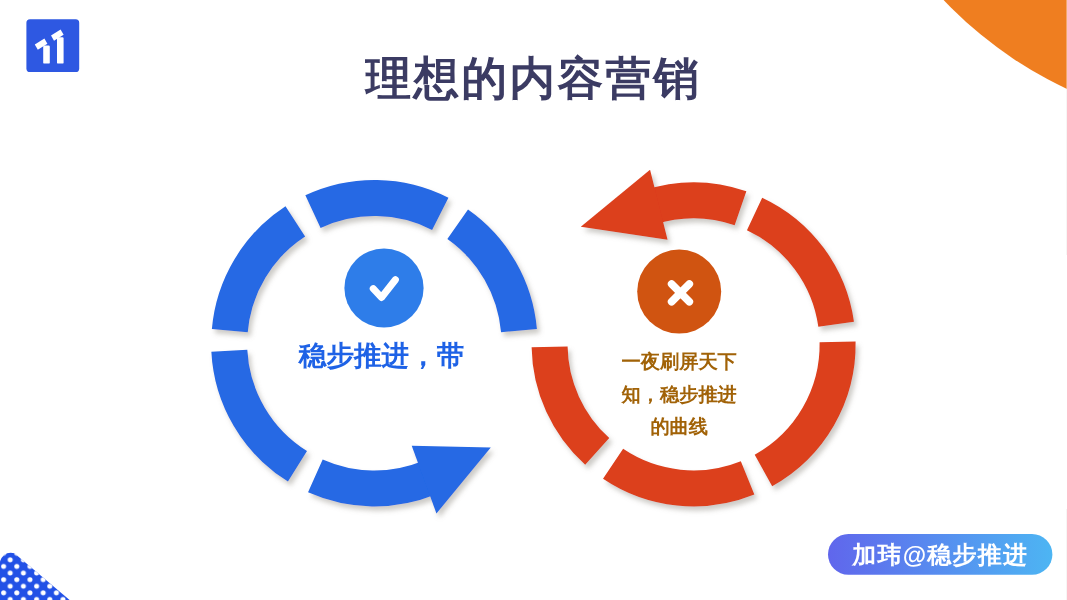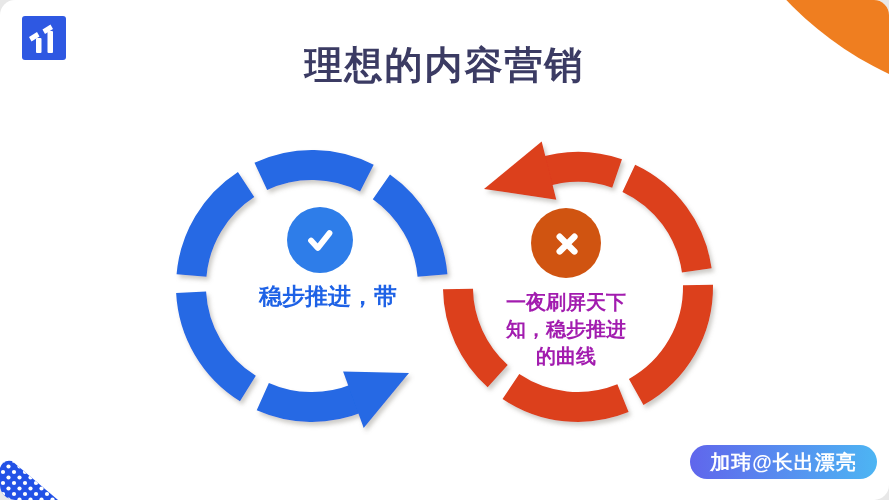--- a/index.html
+++ b/index.html
@@ -1,37 +1,36 @@
 <!DOCTYPE html>
 <html><head>
 <meta charset="utf-8">
 <style>
   html,body{margin:0;padding:0;background:#e8e8e8;}
   .slide{
     position:relative;width:889px;height:500px;overflow:hidden;background:#ffffff;
     font-family:"Liberation Sans","DejaVu Sans",sans-serif;
-    border-radius:15px;
   }
   
   .logo{position:absolute;left:22px;top:16px;width:44px;height:44px;background:#2e58e2;border-radius:3px;}
   
   .corner-circle{position:absolute;left:693px;top:-574px;width:680px;height:680px;border-radius:50%;background:#ef7e20;}
   
   .title{position:absolute;left:0;right:0;top:40px;margin:0;text-align:center;
          font-size:38px;font-weight:800;letter-spacing:2px;color:#3b3b63;}
   
   .diagram{position:absolute;left:0;top:0;width:889px;height:500px;}
   
   .badge{position:absolute;border-radius:50%;display:flex;align-items:center;justify-content:center;}
   .badge-check{left:287px;top:207px;width:66px;height:66px;background:#2e7de9;}
   .badge-cross{left:531px;top:208px;width:70px;height:70px;background:#d05411;}
   
   .caption{position:absolute;text-align:center;font-weight:800;}
-  .caption-pos{left:238px;top:282px;width:180px;font-size:23px;line-height:28px;color:#1e62e6;}
-  .caption-neg{left:480px;top:289px;width:172px;font-size:20px;line-height:27px;color:#a21caf;font-family:Liberation Serif, serif;}
+  .caption-pos{left:228px;top:282px;width:180px;font-size:23px;line-height:28px;color:#1e62e6;}
+  .caption-neg{left:480px;top:289px;width:172px;font-size:16px;line-height:27px;color:#a16207;font-family:Liberation Serif, serif;}
   
   .watermark{position:absolute;left:690px;top:445px;width:187px;height:34px;border-radius:17px;
              background:linear-gradient(90deg,#6066ec,#4db5f3);
              color:#ffffff;font-size:20px;font-weight:800;letter-spacing:1px;
              display:flex;align-items:center;justify-content:center;}
   
   .triangle{position:absolute;left:0;top:458px;}
 </style>
 </head>
 <body>
@@ -104,16 +103,16 @@
       <pattern id="dots" width="11" height="11" patternUnits="userSpaceOnUse">
         <circle cx="3" cy="3" r="2.1" fill="#ffffff"></circle>
         <circle cx="8.5" cy="8.5" r="2.1" fill="#ffffff"></circle>
       </pattern>
     </defs>
     <path d="M0,10 Q3,1 12,3 L58,42 L0,42 Z" fill="#2251e6"></path>
     <path d="M0,10 Q3,1 12,3 L58,42 L0,42 Z" fill="url(#dots)"></path>
   </svg>
 
   <div class="watermark">
-    <span>加玮@长出漂亮</span>
+    <span>加玮@稳步推进</span>
   </div>
 
 </div>
 
 </body></html>

